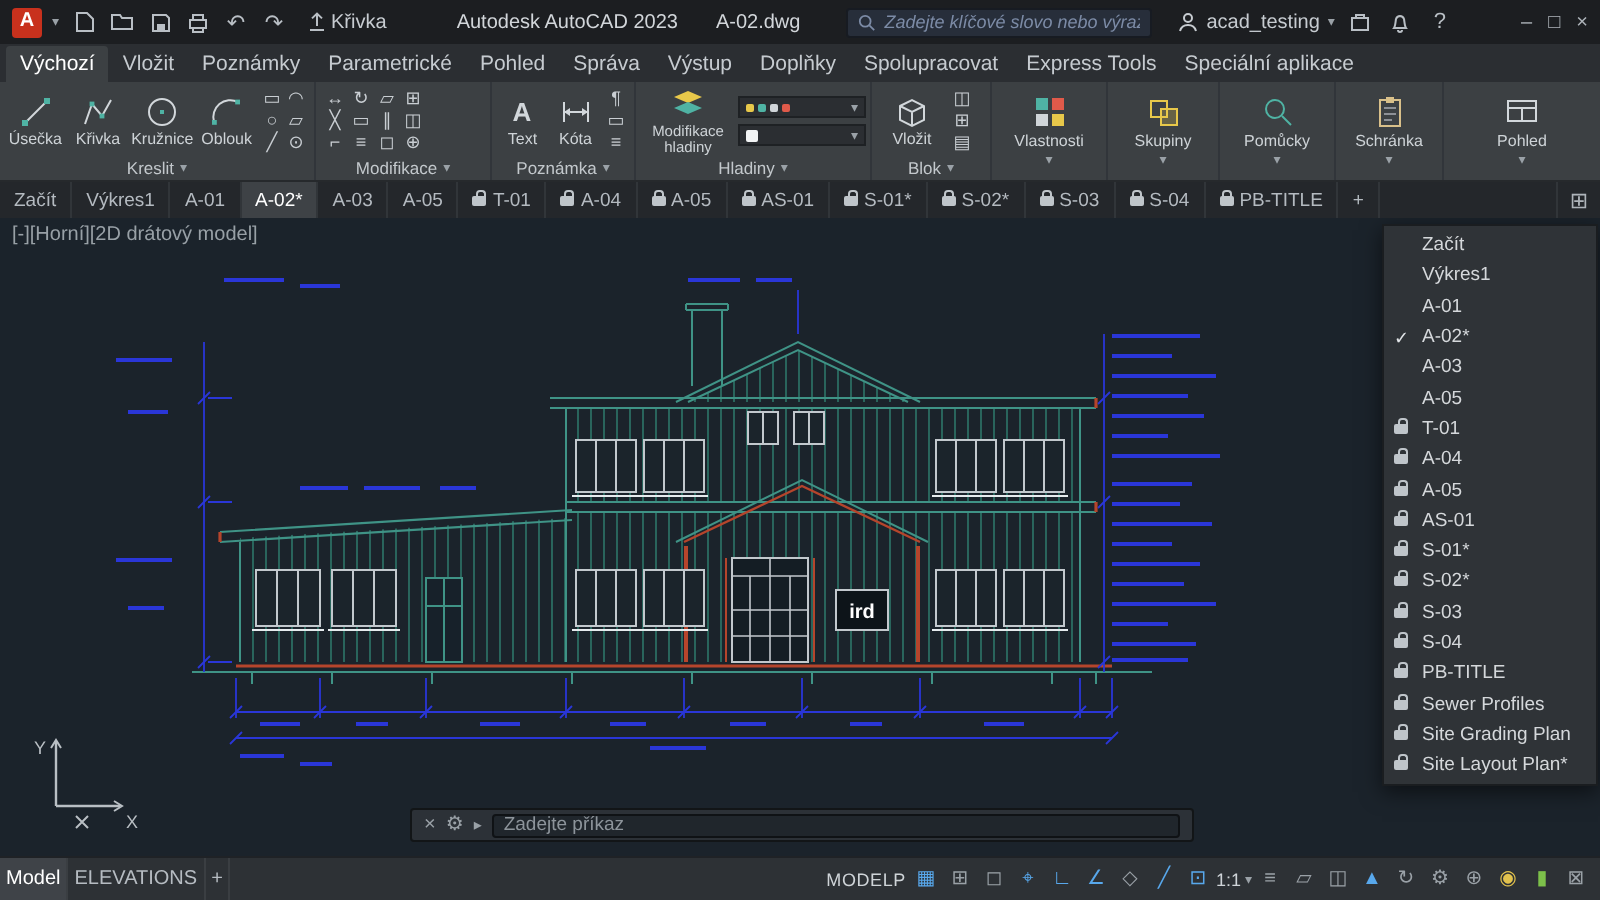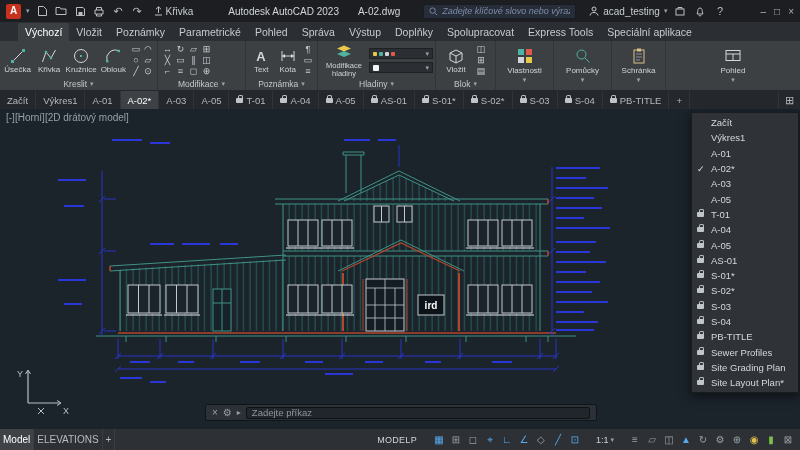--- a/index.html
+++ b/index.html
@@ -16,21 +16,21 @@
   .share{display:flex;align-items:center;gap:3px;padding:0 4px}
   .t-title{margin-left:26px;white-space:nowrap;color:#d2d6da;font-size:10px}
   .t-file{margin-left:14px;color:#d2d6da}
   .searchbox{margin-left:18px;display:flex;align-items:center;gap:4px;background:#272e3a;border:1px solid #171b22;border-radius:2px;height:15px;padding:0 5px}
   .searchbox input{background:transparent;border:0;outline:0;color:#8e9cb4;font-size:9px;width:128px;font-family:inherit}
   .searchbox input::placeholder{color:#7c8ba6;font-style:italic}
   .acct{display:flex;align-items:center;gap:4px;margin-left:8px;color:#c7ccd1}
   .winbtns{margin-left:auto;display:flex;align-items:center;gap:8px;color:#aeb4ba;font-size:10px}
 
   
-  .menubar{height:19px;background:#2b2e32;display:flex;align-items:flex-end;padding-left:18px;flex:0 0 auto}
+  .menubar{height:19px;background:#2b2e32;display:flex;align-items:flex-end;padding-left:3px;flex:0 0 auto}
   .mtab{padding:3px 7px 3px;font-size:10.5px;color:#c6cbd0;cursor:default;white-space:nowrap}
   .mtab.active{background:#3c4043;color:#fff;border-radius:2px 2px 0 0}
 
   
   .ribbon{height:50px;background:#3c4043;display:flex;flex:0 0 auto;border-bottom:1px solid #26292c}
   .rpanel{border-right:1px solid #31353a;display:flex;flex-direction:column;flex:0 0 auto}
   .rp-body{flex:1;display:flex;align-items:center;gap:2px;padding:2px 3px 0}
   .rp-label{height:12px;font-size:8.5px;color:#c3c8cc;display:flex;align-items:center;justify-content:center;gap:3px;white-space:nowrap}
   .btool{display:flex;flex-direction:column;align-items:center;justify-content:flex-start;width:31px;color:#ced3d7;font-size:8px;gap:1px;text-align:center;line-height:1.05}
   .btool svg{display:block}
@@ -73,21 +73,21 @@
   .drow{display:flex;align-items:center;height:15.3px;font-size:9.5px;color:#d5d8db;padding:0 5px;cursor:default;white-space:nowrap}
   .dgut{width:14px;display:flex;align-items:center;justify-content:flex-start}
   .check{display:none;font-size:9px;color:#e2e5e8}
   .drow.checked .check{display:block}
 
   
   .statusbar{height:22px;background:#2d3135;display:flex;align-items:stretch;font-size:10px;color:#b6bcc2;flex:0 0 auto;border-top:1px solid #1f2226}
   .ltabs{display:flex;align-items:stretch}
   .ltab{display:flex;align-items:center;padding:0 3px;border-right:1px solid #3a3e42;cursor:default}
   .ltab.active{background:#3f4348;color:#fff}
-  .sright{margin-left:auto;display:flex;align-items:center;gap:12px;padding-right:5px}
+  .sright{margin-left:auto;display:flex;align-items:center;gap:0;padding-right:5px}
   .modeltext{color:#cfd4d8;font-size:9px;margin-right:3px;letter-spacing:.3px}
   .sic{width:14px;height:15px;display:grid;place-items:center;font-size:10px;color:#9aa1a7;line-height:1}
   .sic.on{color:#58a8ec}
   .sic.yellow{color:#e2c24d}
   .sic.green{color:#7cc04a}
   .scale{display:flex;align-items:center;gap:2px;color:#cfd4d8;font-size:9px;padding:0 2px}
 </style>
 </head>
 <body>
 
@@ -335,20 +335,30 @@
             <rect x="2" y="2" width="6" height="6" fill="#4fb3a4"></rect>
             <rect x="10" y="2" width="6" height="6" fill="#e05a4a"></rect>
             <rect x="2" y="10" width="6" height="6" fill="#d0d5d9"></rect>
             <rect x="10" y="10" width="6" height="6" fill="#e8c84a"></rect>
           </svg>
         <span>Vlastnosti</span>
         <span class="caret">▾</span>
       </div>
     </div>
 
+    <div class="rpanel" style="width:56px">
+      <div class="cpanel">
+        <svg width="18" height="18" viewBox="0 0 18 18">
+            <rect x="2.5" y="3.5" width="8" height="8" fill="none" stroke="#e8c84a"></rect>
+            <rect x="7.5" y="7.5" width="8" height="8" fill="rgba(232,200,74,.25)" stroke="#e8c84a"></rect>
+          </svg>
+        <span>Skupiny</span>
+        <span class="caret">▾</span>
+      </div>
+    </div>
 
     <div class="rpanel" style="width:58px">
       <div class="cpanel">
         <svg width="18" height="18" viewBox="0 0 18 18">
             <circle cx="7.5" cy="7.5" r="4.5" fill="none" stroke="#4fb3a4"></circle>
             <path d="M11 11l4.5 4.5" stroke="#4fb3a4"></path>
           </svg>
         <span>Pomůcky</span>
         <span class="caret">▾</span>
       </div>

